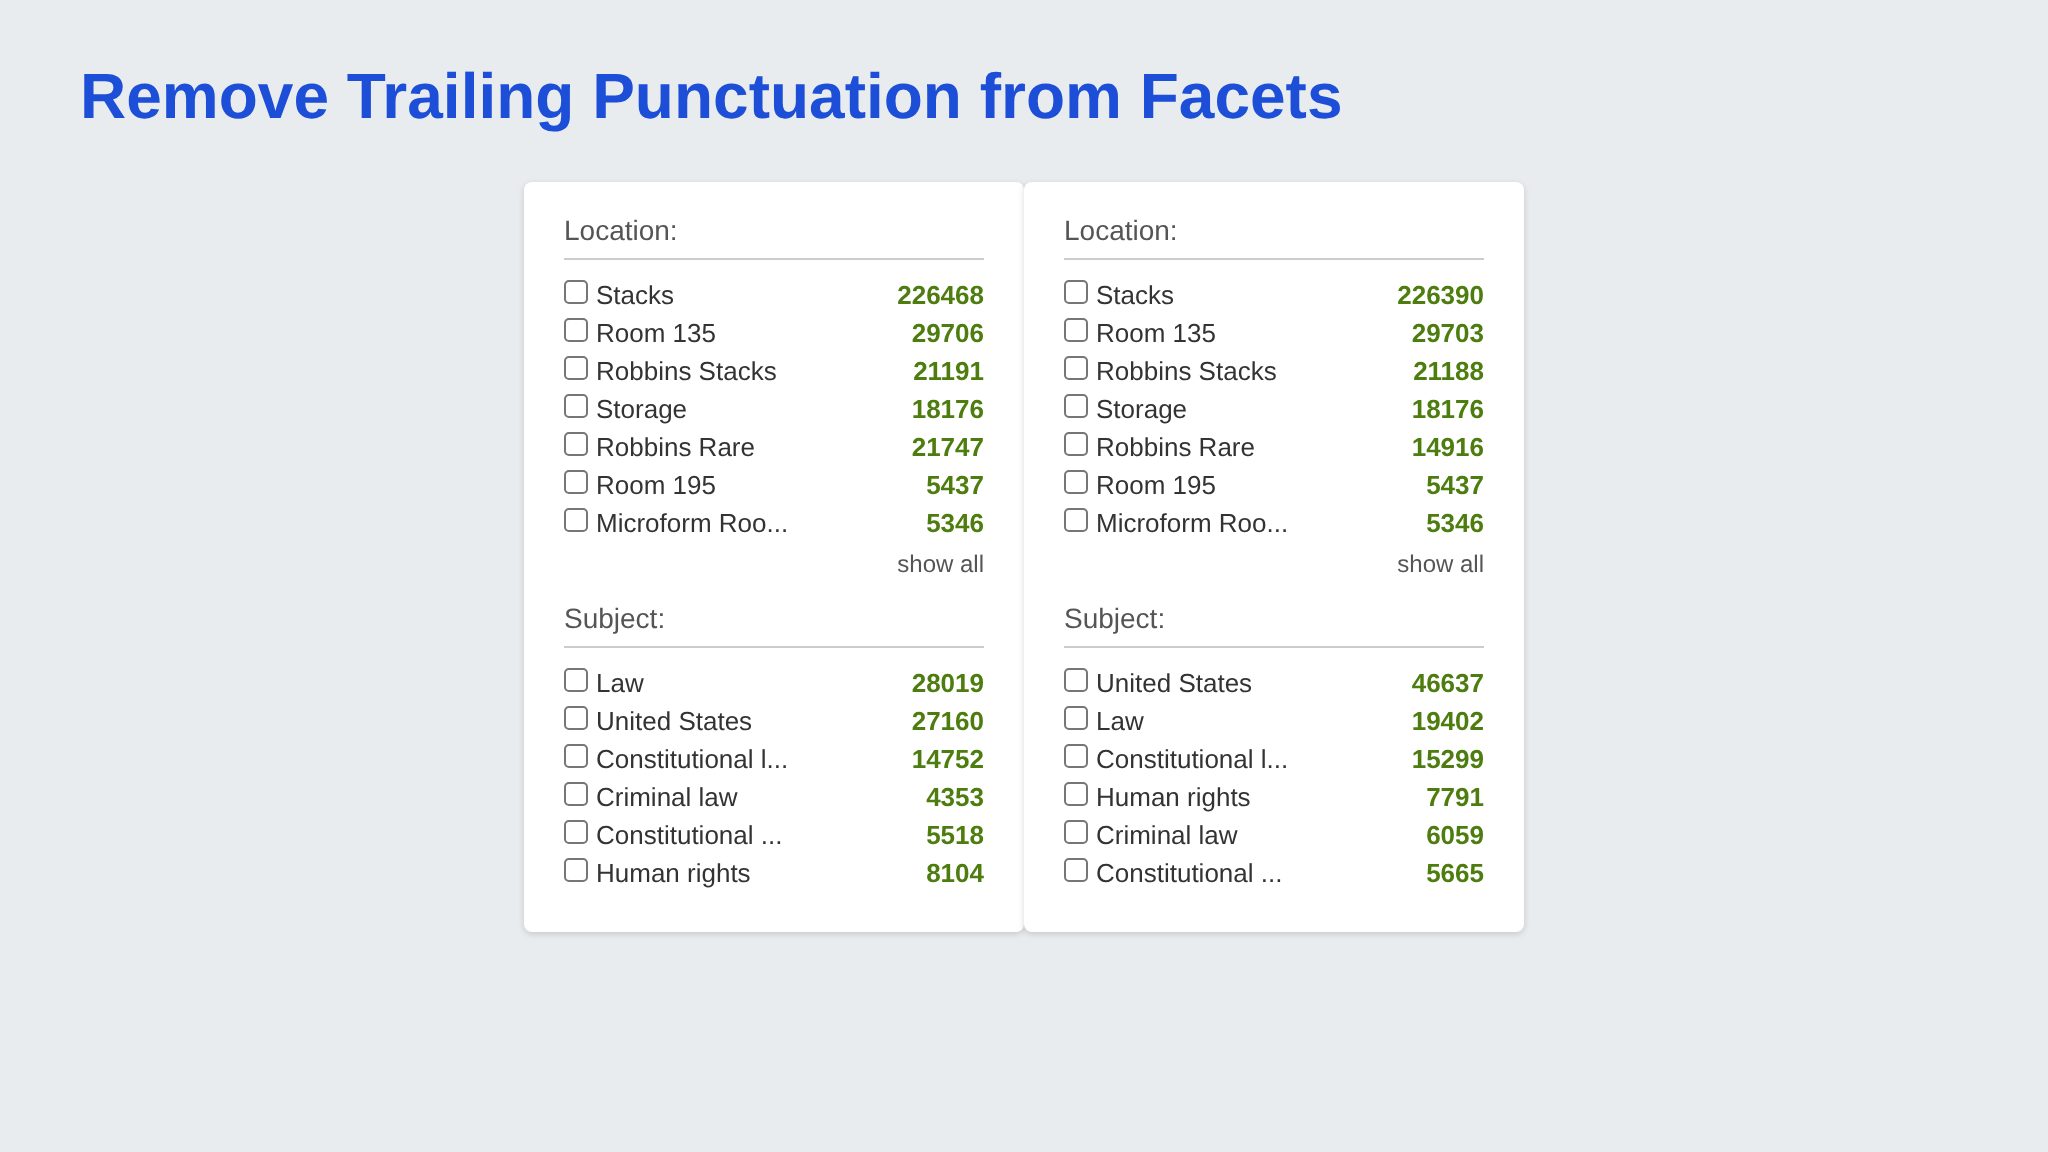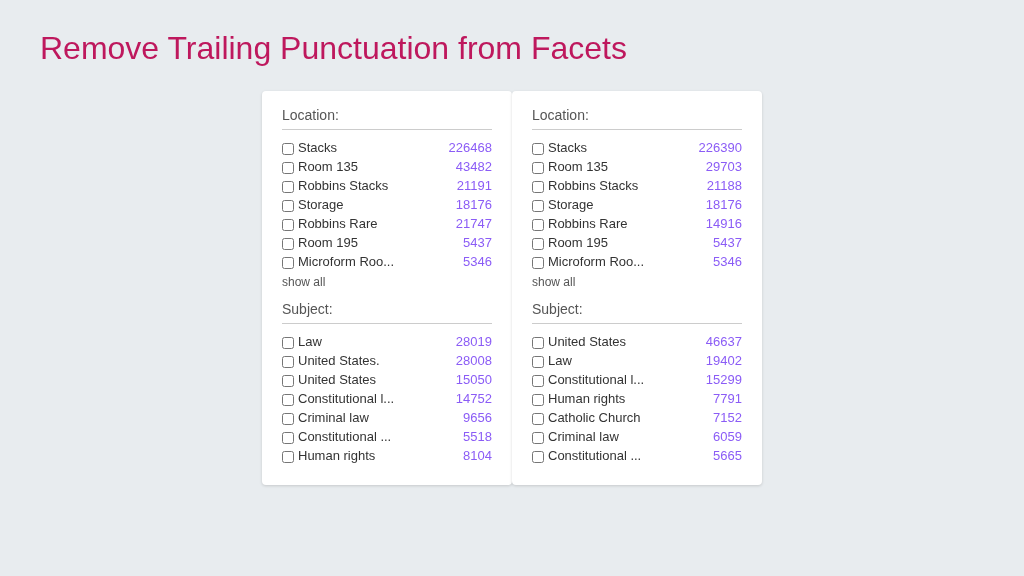--- a/index.html
+++ b/index.html
@@ -7,23 +7,23 @@
       background-color: #e8ecef;
       font-family: -apple-system, BlinkMacSystemFont, 'Segoe UI', Arial, sans-serif;
       width: 1024px;
       height: 576px;
       overflow: hidden;
       display: flex;
       flex-direction: column;
       padding: 30px 40px;
     }
     h1 {
-      color: #be185d;
+      color: #1d4ed8;
       font-size: 32px;
-      font-weight: 400;
+      font-weight: 700;
       margin-bottom: 24px;
     }
     .cards-container {
       display: flex;
       justify-content: center;
     }
     .card {
       background: white;
       border-radius: 4px;
       box-shadow: 0 1px 3px rgba(0,0,0,0.15);
@@ -38,45 +38,47 @@
       margin-bottom: 8px;
       padding-bottom: 6px;
       border-bottom: 1px solid #ccc;
     }
     .facet-list {
       list-style: none;
       margin-bottom: 4px;
     }
     .facet-item {
       display: flex;
-      align-items: flex-end;
+      align-items: flex-start;
       padding: 2px 0;
       gap: 4px;
     }
     .facet-item input[type="checkbox"] {
       width: 12px;
       height: 12px;
       margin: 0;
       flex-shrink: 0;
     }
     .facet-name {
       flex: 1;
       white-space: nowrap;
       overflow: hidden;
       text-overflow: ellipsis;
       font-size: 13px;
       color: #333;
     }
     .facet-count {
       font-size: 13px;
-      color: #8b5cf6;
+      color: #4d7c0f;
       text-align: right;
       min-width: 40px;
+      font-weight: bold;
     }
     .show-all {
+      text-align: right;
       color: #555;
       font-size: 12px;
       margin: 4px 0 12px 0;
       cursor: pointer;
     }
   </style>
 </head>
 <body>
 
 <h1>Remove Trailing Punctuation from Facets</h1>
@@ -87,21 +89,21 @@
     <div class="section-label">Location:</div>
     <ul class="facet-list" id="loc-left">
         <li class="facet-item">
           <input type="checkbox" style="">
           <span class="facet-name">Stacks</span>
           <span class="facet-count">226468</span>
         </li>
         <li class="facet-item">
           <input type="checkbox" style="">
           <span class="facet-name">Room 135</span>
-          <span class="facet-count">43482</span>
+          <span class="facet-count">29706</span>
         </li>
         <li class="facet-item">
           <input type="checkbox" style="">
           <span class="facet-name">Robbins Stacks</span>
           <span class="facet-count">21191</span>
         </li>
         <li class="facet-item">
           <input type="checkbox" style="">
           <span class="facet-name">Storage</span>
           <span class="facet-count">18176</span>
@@ -125,37 +127,32 @@
     <div class="show-all">show all</div>
     <div class="section-label">Subject:</div>
     <ul class="facet-list" id="subj-left">
         <li class="facet-item">
           <input type="checkbox" style="">
           <span class="facet-name">Law</span>
           <span class="facet-count">28019</span>
         </li>
         <li class="facet-item">
           <input type="checkbox" style="">
-          <span class="facet-name">United States.</span>
-          <span class="facet-count">28008</span>
-        </li>
-        <li class="facet-item">
-          <input type="checkbox" style="">
           <span class="facet-name">United States</span>
-          <span class="facet-count">15050</span>
+          <span class="facet-count">27160</span>
         </li>
         <li class="facet-item">
           <input type="checkbox" style="">
           <span class="facet-name">Constitutional l...</span>
           <span class="facet-count">14752</span>
         </li>
         <li class="facet-item">
           <input type="checkbox" style="">
           <span class="facet-name">Criminal law</span>
-          <span class="facet-count">9656</span>
+          <span class="facet-count">4353</span>
         </li>
         <li class="facet-item">
           <input type="checkbox" style="">
           <span class="facet-name">Constitutional ...</span>
           <span class="facet-count">5518</span>
         </li>
         <li class="facet-item">
           <input type="checkbox" style="">
           <span class="facet-name">Human rights</span>
           <span class="facet-count">8104</span>
@@ -220,25 +217,20 @@
           <span class="facet-name">Constitutional l...</span>
           <span class="facet-count">15299</span>
         </li>
         <li class="facet-item">
           <input type="checkbox" style="">
           <span class="facet-name">Human rights</span>
           <span class="facet-count">7791</span>
         </li>
         <li class="facet-item">
           <input type="checkbox" style="">
-          <span class="facet-name">Catholic Church</span>
-          <span class="facet-count">7152</span>
-        </li>
-        <li class="facet-item">
-          <input type="checkbox" style="">
           <span class="facet-name">Criminal law</span>
           <span class="facet-count">6059</span>
         </li>
         <li class="facet-item">
           <input type="checkbox" style="">
           <span class="facet-name">Constitutional ...</span>
           <span class="facet-count">5665</span>
         </li>
       </ul>
   </div>

